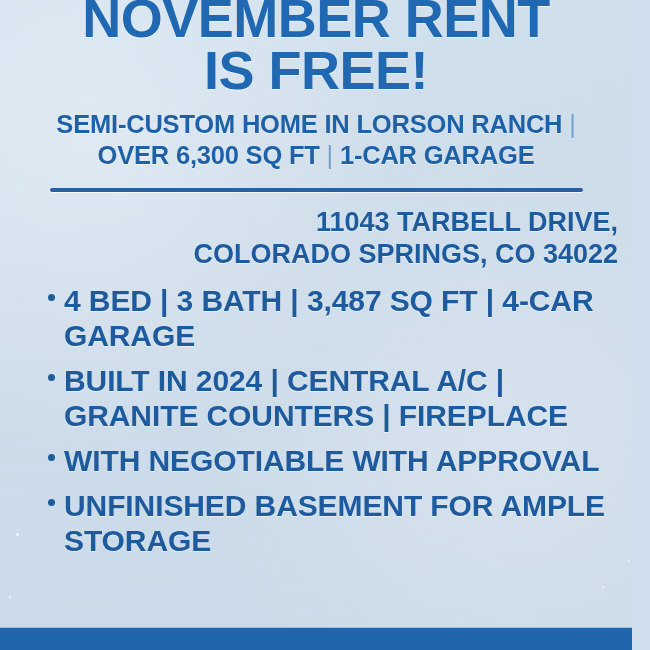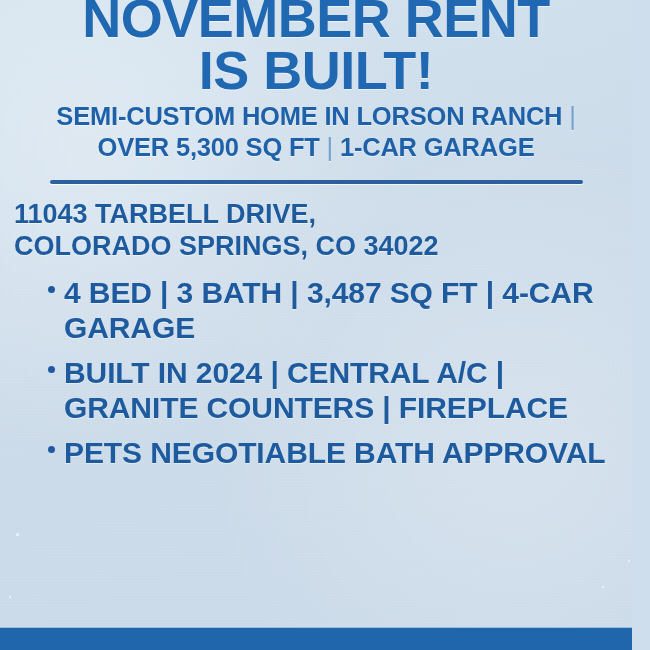--- a/index.html
+++ b/index.html
@@ -69,21 +69,21 @@
     text-shadow: 0 1px 0 rgba(255,255,255,0.55);
   }
   .headline .ln {
     display: block;
     white-space: nowrap;
   }
   .headline .ln1 { margin-top: -7px; }
 
   
   .subhead {
-    margin: 4px 0 0 0;
+    margin: 12px 0 0 0;
     text-align: center;
     color: #1f61a8;
     font-weight: 700;
     font-size: 25.5px;
     line-height: 1.22;
     letter-spacing: -0.2px;
     text-shadow: 0 1px 0 rgba(255,255,255,0.5);
   }
   .subhead .ln { display: block; white-space: nowrap; }
   .sep { color: #6fa0cc; font-weight: 400; }
@@ -98,21 +98,21 @@
     width: 533px;
     height: 4px;
     background: #2a609e;
     border-radius: 2px;
     box-shadow: 0 1px 0 rgba(255,255,255,0.75);
   }
 
   
   .address {
     margin: 14px 0 0 0;
-    text-align: left;
+    text-align: right;
     color: #1d5a9e;
     font-weight: 700;
     font-size: 27px;
     line-height: 1.2;
     letter-spacing: 0px;
     text-shadow: 0 1px 0 rgba(255,255,255,0.5);
   }
   .address .ln { display: block; white-space: nowrap; }
 
   
@@ -181,40 +181,41 @@
   <div class="grain"></div>
   <div class="speck s1"></div>
   <div class="speck s2"></div>
   <div class="speck s3"></div>
   <div class="speck s4"></div>
 
   <div class="content">
 
     <h1 class="headline">
       <span class="ln ln1">NOVEMBER RENT</span>
-      <span class="ln ln2">IS BUILT!</span>
+      <span class="ln ln2">IS FREE!</span>
     </h1>
 
     <div class="subhead">
       <span class="ln"><span>SEMI-CUSTOM HOME IN LORSON RANCH</span> <span class="sep">|</span></span>
-      <span class="ln"><span>OVER 5,300 SQ FT</span> <span class="sep">|</span> <span>1-CAR GARAGE</span></span>
+      <span class="ln"><span>OVER 6,300 SQ FT</span> <span class="sep">|</span> <span>1-CAR GARAGE</span></span>
     </div>
 
     <div class="divider-wrap">
       <div class="divider"></div>
     </div>
 
     <div class="address">
       <span class="ln">11043 TARBELL DRIVE,</span>
       <span class="ln">COLORADO SPRINGS, CO 34022</span>
     </div>
 
     <ul class="features">
       <li><span class="dot"></span><span>4 BED  |  3 BATH  |  3,487 SQ FT  |  4-CAR GARAGE</span></li>
       <li><span class="dot"></span><span>BUILT IN 2024 | CENTRAL A/C | GRANITE COUNTERS | FIREPLACE</span></li>
-      <li><span class="dot"></span><span>PETS NEGOTIABLE BATH APPROVAL</span></li>
+      <li><span class="dot"></span><span>WITH NEGOTIABLE WITH APPROVAL</span></li>
+      <li><span class="dot"></span><span>UNFINISHED BASEMENT FOR AMPLE STORAGE</span></li>
     </ul>
 
 
   </div>
 
   <div class="bottom-bar"></div>
 </div>
 
 </body></html>

